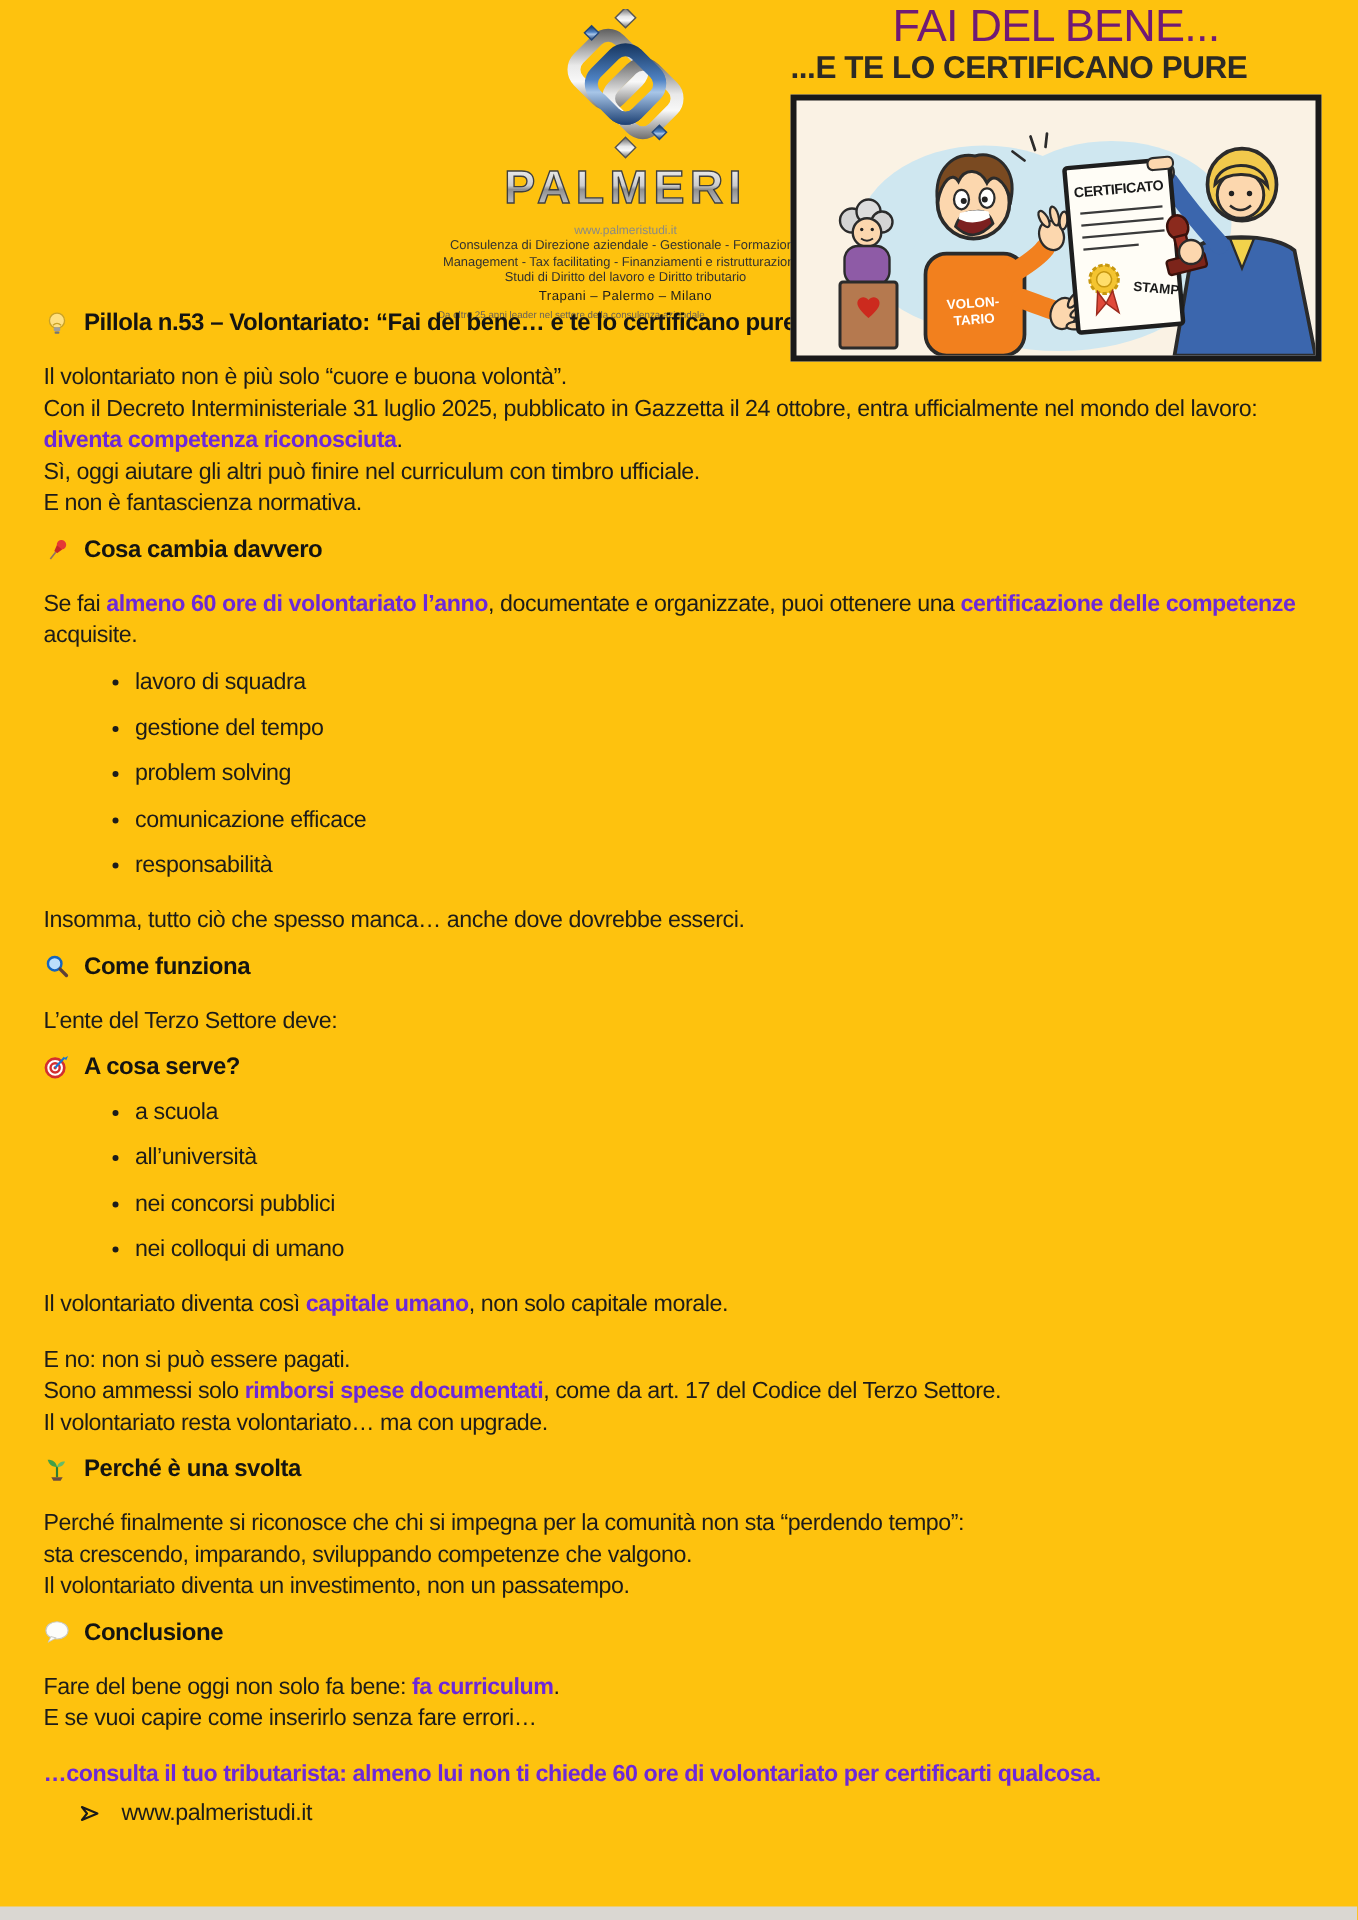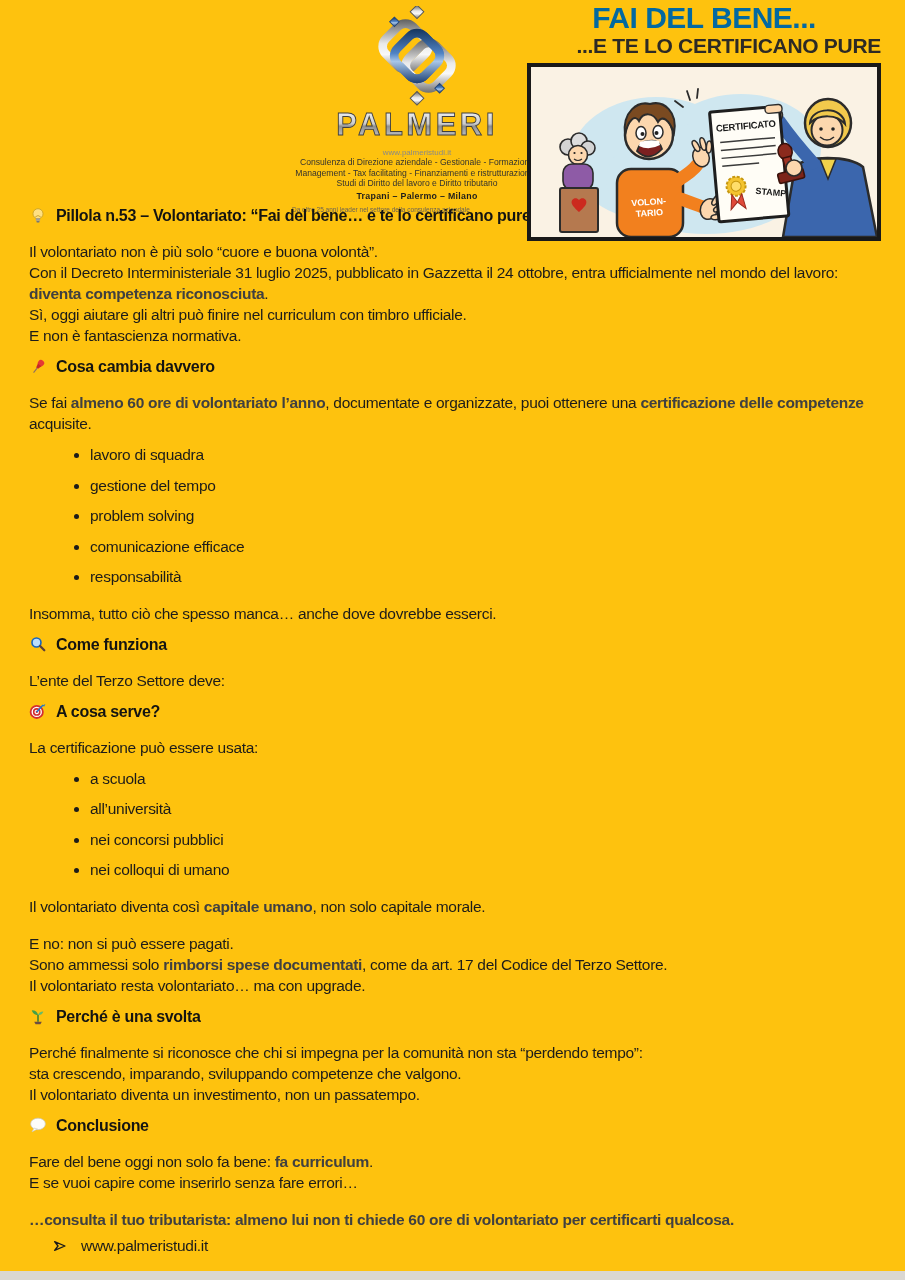--- a/index.html
+++ b/index.html
@@ -4,39 +4,39 @@
 <style>
   html,body{margin:0;padding:0;background:#FEC20E;}
   .page{position:relative;width:905px;height:1280px;background:#FEC20E;overflow:hidden;
         font-family:"Liberation Sans","DejaVu Sans",sans-serif;color:#1d1c1a;}
 
   
   .logo-block{position:absolute;left:274px;top:6px;width:286px;text-align:center;z-index:1;}
   .logo-block .knot{display:block;margin:0 auto;}
   .logo-block .site{font-size:8px;color:#8a8a86;margin-top:2px;}
   .logo-block .svc{font-size:8.6px;color:#33322f;line-height:10.5px;white-space:nowrap;}
-  .logo-block .cities{font-size:8.8px;font-weight:bold;color:#1f1e1c;line-height:11px;margin-top:2px;letter-spacing:.3px;}
+  .logo-block .cities{font-size:8.8px;font-weight:normal;color:#1f1e1c;line-height:11px;margin-top:2px;letter-spacing:.3px;}
   .logo-block .tagline{font-size:6.5px;color:#6a6257;margin-top:4px;text-align:left;padding-left:18px;white-space:nowrap;}
 
   
   .banner{position:absolute;left:527px;top:0;width:354px;z-index:2;}
-  .banner-title1{font-size:30px;font-weight:700;letter-spacing:-.5px;color:#0369a1;text-align:center;line-height:32px;margin-top:2px;}
-  .banner-title2{font-size:21px;font-weight:800;letter-spacing:-.3px;color:#2d2a25;text-align:right;line-height:24px;}
+  .banner-title1{font-size:30px;font-weight:400;letter-spacing:-.5px;color:#701a75;text-align:center;line-height:32px;margin-top:2px;}
+  .banner-title2{font-size:21px;font-weight:800;letter-spacing:-.3px;color:#2d2a25;text-align:left;line-height:24px;}
   .cartoon{margin-top:5px;width:354px;height:178px;background:#faf2e4;border:4px solid #191919;box-sizing:border-box;}
   .cartoon svg{display:block;}
 
   
   .content{position:absolute;left:29px;top:204px;width:868px;font-size:15.5px;letter-spacing:-.3px;z-index:1;}
   .content > :first-child{margin-top:2px;}
   .sec-heading{display:flex;align-items:center;gap:9px;font-size:16px;font-weight:700;color:#141412;
                line-height:19px;margin:11px 0 7px;}
   .h-icon{width:18px;height:18px;flex:0 0 18px;display:inline-block;}
   .h-icon svg{width:18px;height:18px;display:block;}
   .content p{margin:16px 0 5px;line-height:21px;}
-  .content strong{font-weight:700;color:#404040;}
+  .content strong{font-weight:700;color:#6d28d9;}
   .content ul{margin:2px 0 9px;padding-left:61px;list-style:disc;}
   .content li{line-height:19.5px;margin:11px 0 1px;}
   .link-row{display:flex;align-items:center;gap:14px;padding-left:22px;margin-top:5px;line-height:21px;}
   .link-row .h-icon{width:16px;height:16px;flex-basis:16px;}
 
   .bottom-strip{position:absolute;left:0;right:0;bottom:0;height:9px;background:#dad7d2;z-index:3;}
 </style>
 </head>
 <body>
 
@@ -244,21 +244,20 @@
           <svg viewBox="0 0 20 20">
             <circle cx="8.6" cy="11" r="6.8" fill="#fff" stroke="#d32f2f" stroke-width="2"></circle>
             <circle cx="8.6" cy="11" r="3.4" fill="#fff" stroke="#d32f2f" stroke-width="1.8"></circle>
             <circle cx="8.6" cy="11" r="1.2" fill="#d32f2f"></circle>
             <line x1="8.6" y1="11" x2="15.6" y2="3.4" stroke="#1976d2" stroke-width="1.6"></line>
             <path d="M15.2 3.8 l3 -1.6 -1.4 3.1 z" fill="#1976d2"></path>
           </svg>
         </span>
         <span>A cosa serve?</span>
       </div>
-      <p><span>La certificazione può essere usata:</span></p>
       <ul>
         <li>a scuola</li>
         <li>all’università</li>
         <li>nei concorsi pubblici</li>
         <li>nei colloqui di umano</li>
       </ul>
       <p><span>Il volontariato diventa così </span><strong>capitale umano</strong><span>, non solo capitale morale.</span></p>
       <p><span>E no: non si può essere pagati.</span><br><span>Sono ammessi solo </span><strong>rimborsi spese documentati</strong><span>, come da art. 17 del Codice del Terzo Settore.</span><br><span>Il volontariato resta volontariato… ma con upgrade.</span></p>
       <div class="sec-heading">
         <span class="h-icon">

